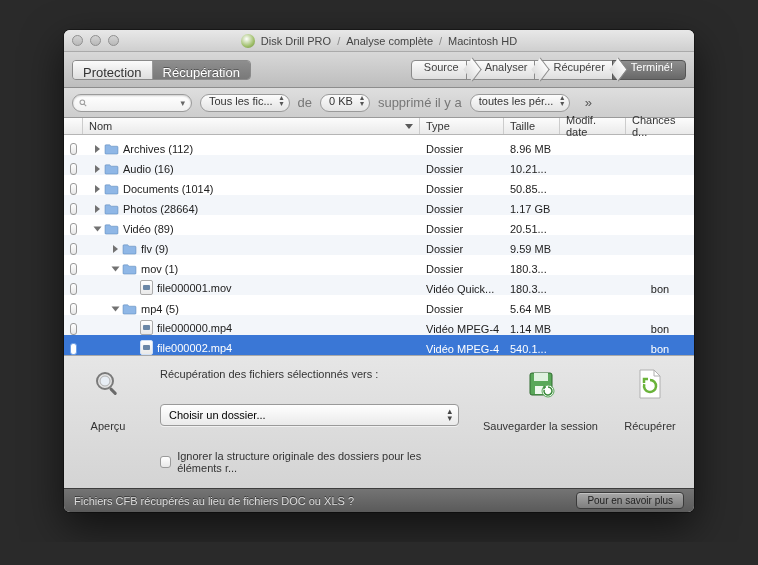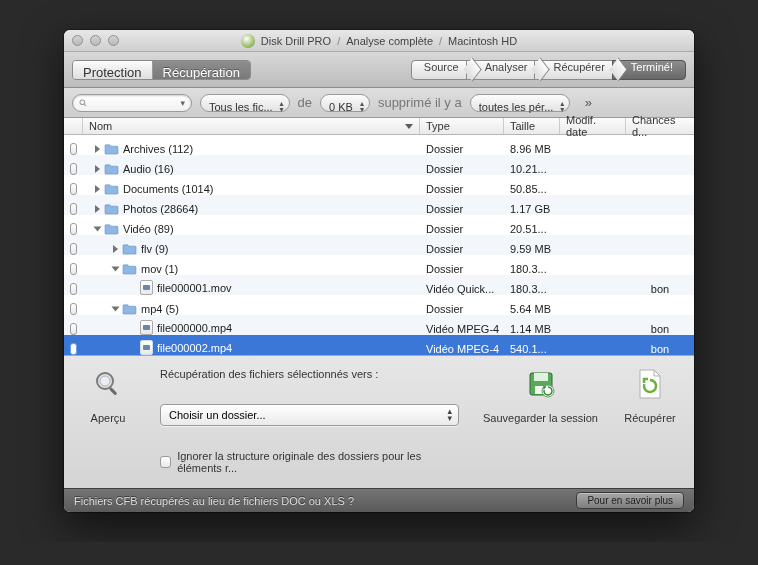--- a/index.html
+++ b/index.html
@@ -24,21 +24,21 @@
 .chev button.active{background:linear-gradient(#8e8e8e,#686868);color:#fff;border-color:#555;z-index:1}
 .chev button::after{content:"";position:absolute;right:-7px;top:1px;width:14px;height:14px;background:inherit;border-top:1px solid #8a8a8a;border-right:1px solid #8a8a8a;transform:rotate(45deg) skew(8deg,8deg);z-index:2}
 .chev button.active::after{border-color:#555}
 .chev button:last-child::after{display:none}
 .chev button:last-child{border-radius:0 4px 4px 0;padding-right:12px}
 .filterbar{height:30px;background:linear-gradient(#dedede,#cdcdcd);border-bottom:1px solid #9a9a9a;display:flex;align-items:center;padding:0 8px;gap:8px}
 .search{flex:0 0 120px;display:flex;align-items:center;height:18px;border:1px solid #9a9a9a;border-radius:10px;background:linear-gradient(#fff,#f1f1f1);padding:0 6px;box-shadow:inset 0 1px 2px rgba(0,0,0,.2)}
 .search svg{width:10px;height:10px;margin-right:4px;opacity:.55}
 .search input{border:none;background:transparent;outline:none;width:100%;font-size:11px}
 .search .dd{color:#666;font-size:9px;margin-left:2px}
-.pill{height:18px;border:1px solid #9a9a9a;border-radius:10px;background:linear-gradient(#fcfcfc,#e4e4e4);padding:8px 16px 0 8px;font-size:11px;color:#333;display:flex;align-items:center;position:relative;cursor:pointer}
+.pill{height:18px;border:1px solid #9a9a9a;border-radius:10px;background:linear-gradient(#fcfcfc,#e4e4e4);padding:0 16px 0 8px;font-size:11px;color:#333;display:flex;align-items:flex-start;position:relative;cursor:pointer}
 .pill .ud{position:absolute;right:5px;font-size:8px;line-height:6px;color:#555}
 .lbl{font-size:13px;color:#777}
 .overflow{width:20px;text-align:center;color:#555;font-size:13px;cursor:pointer}
 .headers{height:17px;background:linear-gradient(#fcfcfc,#eaeaea);border-bottom:1px solid #b5b5b5;display:flex;font-size:11px;color:#333}
 .hcell{border-right:1px solid #ccc;display:flex;align-items:center;padding:0 6px;position:relative}
 .hcell.sort::after{content:"";position:absolute;right:6px;top:6px;border-left:4px solid transparent;border-right:4px solid transparent;border-top:5px solid #5a5a5a}
 .c-cb{flex:0 0 19px}
 .c-name{flex:1 1 auto}
 .c-type{flex:0 0 84px}
 .c-size{flex:0 0 56px}
@@ -56,21 +56,21 @@
 .disc{width:0;height:0;border-top:4px solid transparent;border-bottom:4px solid transparent;border-left:5px solid #727272;cursor:pointer;flex:0 0 auto}
 .disc.open{transform:rotate(90deg)}
 .disc.none{visibility:hidden}
 .row.sel .disc{border-left-color:#fff}
 .folder{width:15px;height:12px;flex:0 0 auto}
 .folder svg{width:15px;height:12px;display:block}
 .fileico{width:13px;height:15px;flex:0 0 auto;background:linear-gradient(#fff,#e9e9e9);border:1px solid #aaa;border-radius:2px;position:relative}
 .fileico::before{content:"";position:absolute;left:2px;right:2px;top:4px;height:5px;background:#6b87a7;border-radius:1px}
 .row.sel .fileico{border-color:#cfe0f7}
 .bottom{background:linear-gradient(#e6e6e6,#d4d4d4);border-top:1px solid #a9a9a9;padding:12px 16px 14px;display:flex;gap:24px;align-items:flex-start}
-.iconbtn{display:flex;flex-direction:column;align-items:center;gap:12px;font-size:10px;color:#333;cursor:pointer;min-width:56px}
+.iconbtn{display:flex;flex-direction:column;align-items:center;gap:20px;font-size:10px;color:#333;cursor:pointer;min-width:56px}
 .iconbtn .ic{width:32px;height:32px;display:flex;align-items:center;justify-content:center}
 .mid{flex:1;display:flex;flex-direction:column;gap:24px}
 .midlabel{font-size:11px;color:#333}
 .select{height:22px;border:1px solid #9a9a9a;border-radius:4px;background:linear-gradient(#fff,#eaeaea);display:flex;align-items:center;padding:0 20px 0 8px;position:relative;font-size:12px;cursor:pointer;box-shadow:0 1px 0 rgba(255,255,255,.6)}
 .select .ud2{position:absolute;right:6px;font-size:9px;line-height:7px;color:#444}
 .checkline{display:flex;align-items:center;gap:6px;font-size:11px;color:#333}
 .footer{height:24px;background:linear-gradient(#747474,#5a5a5a);border-top:1px solid #3d3d3d;display:flex;align-items:center;padding:0 10px;gap:10px}
 .footer .msg{color:#dcdcdc;font-size:11px;text-shadow:0 -1px 0 rgba(0,0,0,.5)}
 .footer .spacer{flex:1}
 .footer button{height:17px;border:1px solid #3a3a3a;border-radius:4px;background:linear-gradient(#a8a8a8,#7e7e7e);color:#222;font-size:10px;padding:0 10px;cursor:pointer;box-shadow:inset 0 1px 0 rgba(255,255,255,.3)}

